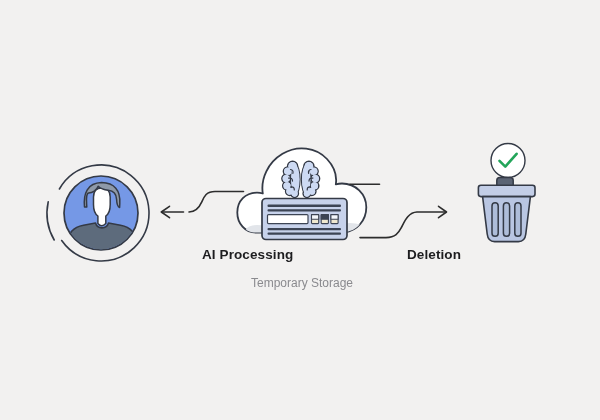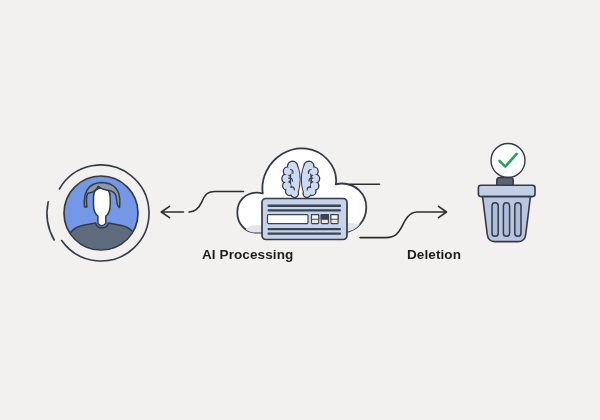--- a/index.html
+++ b/index.html
@@ -175,14 +175,15 @@
         <g stroke-width="1.5" fill="#aebdd9">
           <rect x="492" y="202.8" width="6.2" height="33.5" rx="3.1"></rect>
           <rect x="503.4" y="202.8" width="6.2" height="33.5" rx="3.1"></rect>
           <rect x="514.8" y="202.8" width="6.2" height="33.5" rx="3.1"></rect>
         </g>
       </g>
     </g>
   </svg>
 
   <div class="label lbl-ai">AI Processing</div>
+  <div class="sublabel lbl-temp">Temporary Storage</div>
   <div class="label lbl-del">Deletion</div>
 </div>
 
 </body></html>

